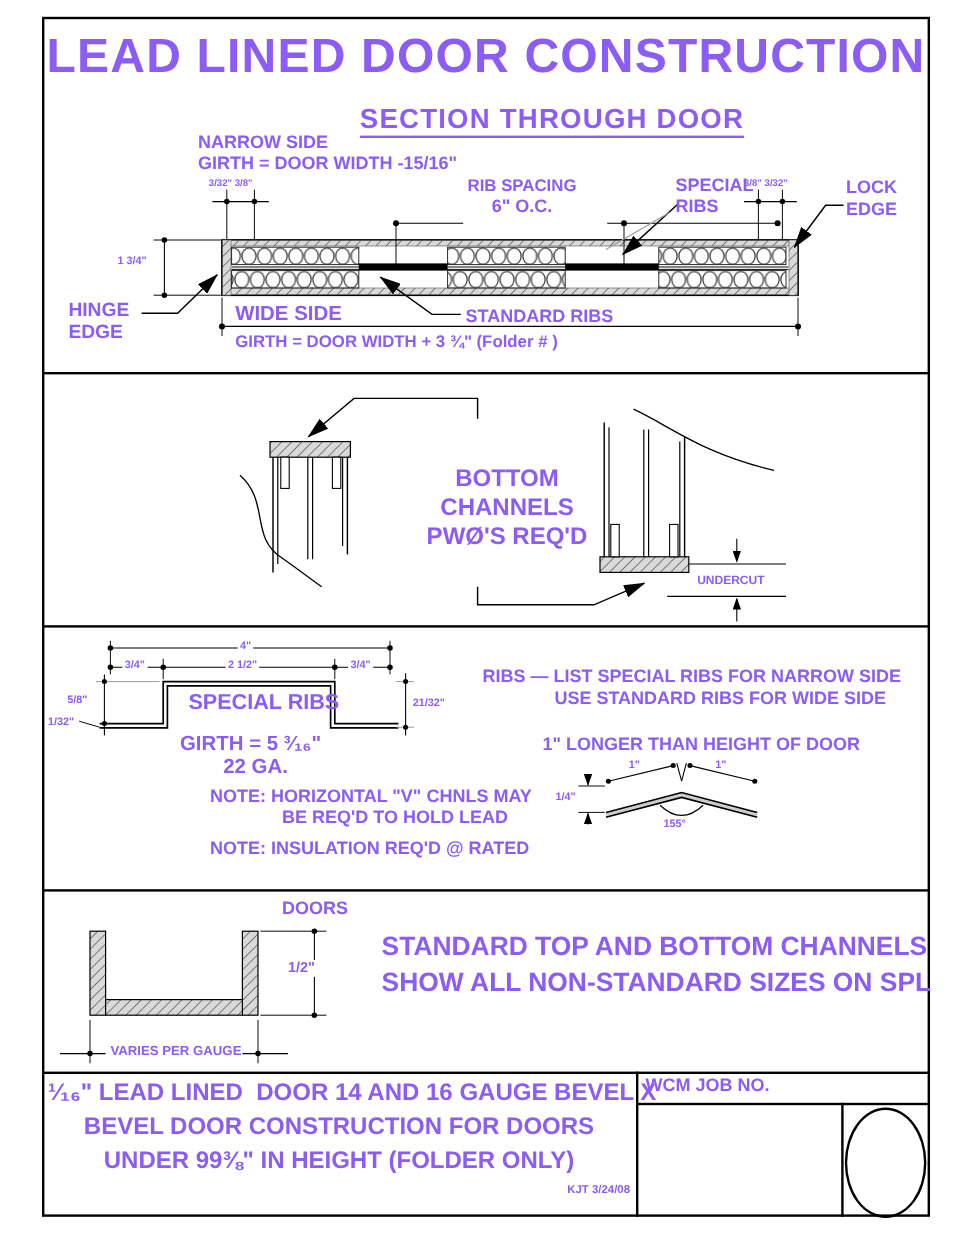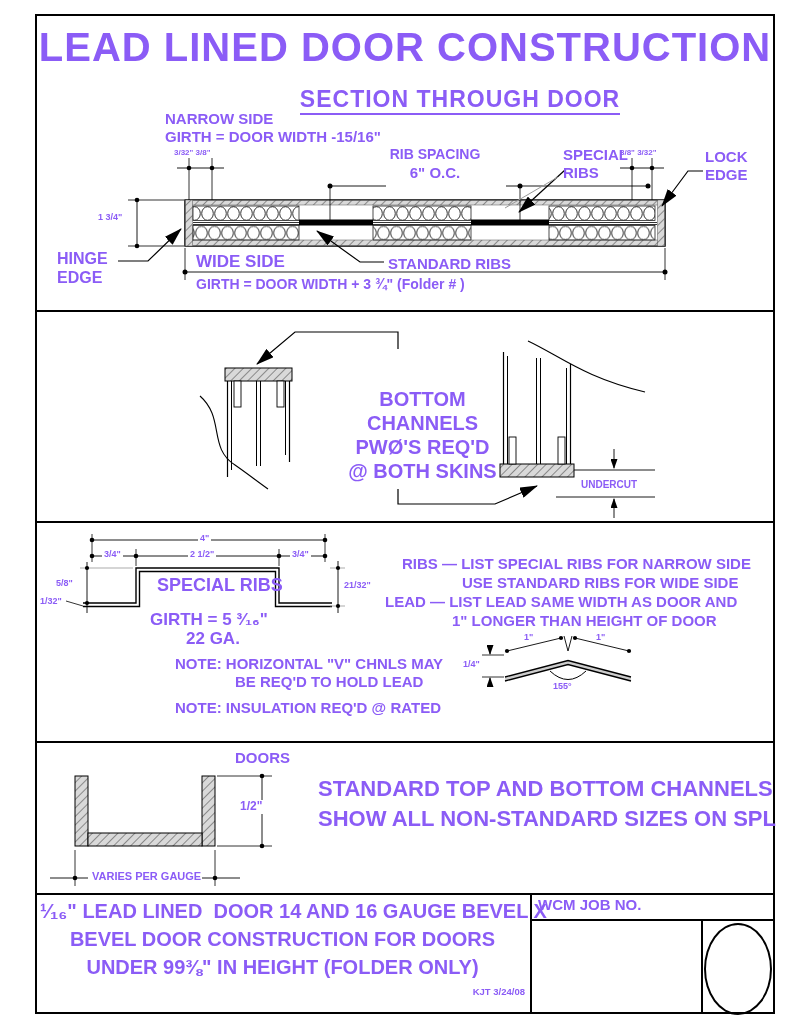--- a/index.html
+++ b/index.html
@@ -124,21 +124,20 @@
     <polyline points="118,261 148,261 181,229" fill="none" stroke="#000" stroke-width="1.2" marker-end="url(#arr)"></polyline>
     <polyline points="703,171 688,171 662,206" fill="none" stroke="#000" stroke-width="1.2" marker-end="url(#arr)"></polyline>
     <line x1="565" y1="170" x2="519" y2="212" stroke="#000" stroke-width="1.2" marker-end="url(#arr)"></line>
     <line x1="558" y1="177" x2="505" y2="208" stroke="#999" stroke-width="1"></line>
     <polyline points="384,262 360,262 317,231" fill="none" stroke="#000" stroke-width="1.2" marker-end="url(#arr)"></polyline>
   </svg>
 
   <div class="t ctr" style="left:330px;top:387px;width:185px;font-size:20px;line-height:24px;">BOTTOM</div>
   <div class="t ctr" style="left:330px;top:411px;width:185px;font-size:20px;line-height:24px;">CHANNELS</div>
   <div class="t ctr" style="left:330px;top:435px;width:185px;font-size:20px;line-height:24px;">PWØ'S REQ'D</div>
-  <div class="t ctr" style="left:330px;top:459px;width:185px;font-size:20px;line-height:24px;">@ BOTH SKINS</div>
   <div class="t" style="left:581px;top:479px;font-size:10px;">UNDERCUT</div>
 
   <svg width="740" height="207" viewBox="35 313 740 207" style="left:35px;top:313px;">
 
     <rect x="225" y="368" width="67" height="13" fill="url(#hatch)" stroke="#000" stroke-width="1"></rect>
     <line x1="227.5" y1="381" x2="227.5" y2="477" stroke="#000" stroke-width="1.2"></line>
     <line x1="231.5" y1="381" x2="231.5" y2="470" stroke="#000" stroke-width="1"></line>
     <line x1="256.5" y1="381" x2="256.5" y2="466" stroke="#000" stroke-width="1"></line>
     <line x1="260.5" y1="381" x2="260.5" y2="466" stroke="#000" stroke-width="1"></line>
     <line x1="285.5" y1="381" x2="285.5" y2="455" stroke="#000" stroke-width="1"></line>
@@ -172,21 +171,20 @@
   <div class="t wbg" style="left:290px;top:549px;font-size:9px;">3/4"</div>
   <div class="t" style="left:56px;top:578px;font-size:9px;">5/8"</div>
   <div class="t" style="left:40px;top:596px;font-size:9px;">1/32"</div>
   <div class="t" style="left:344px;top:580px;font-size:9px;">21/32"</div>
   <div class="t" style="left:157px;top:575px;font-size:18px;">SPECIAL RIBS</div>
   <div class="t" style="left:150px;top:610px;font-size:17px;">GIRTH = 5 ³⁄₁₆"</div>
   <div class="t" style="left:186px;top:629px;font-size:17px;">22 GA.</div>
 
   <div class="t" style="left:462px;top:574px;font-size:15px;">USE STANDARD RIBS FOR WIDE SIDE</div>
   <div class="t" style="left:402px;top:555px;font-size:15px;">RIBS — LIST SPECIAL RIBS FOR NARROW SIDE</div>
-  <div class="t" style="left:385px;top:593px;font-size:15px;">LEAD — LIST LEAD SAME WIDTH AS DOOR AND</div>
   <div class="t" style="left:452px;top:612px;font-size:15px;">1" LONGER THAN HEIGHT OF DOOR</div>
   <div class="t" style="left:175px;top:655px;font-size:15px;">NOTE: HORIZONTAL "V" CHNLS MAY</div>
   <div class="t" style="left:235px;top:673px;font-size:15px;">BE REQ'D TO HOLD LEAD</div>
   <div class="t" style="left:175px;top:699px;font-size:15px;">NOTE: INSULATION REQ'D @ RATED</div>
   <div class="t" style="left:235px;top:749px;font-size:15px;">DOORS</div>
   <div class="t" style="left:524px;top:632px;font-size:9px;">1"</div>
   <div class="t" style="left:596px;top:632px;font-size:9px;">1"</div>
   <div class="t" style="left:463px;top:659px;font-size:9px;">1/4"</div>
   <div class="t" style="left:553px;top:681px;font-size:9px;">155°</div>
 

